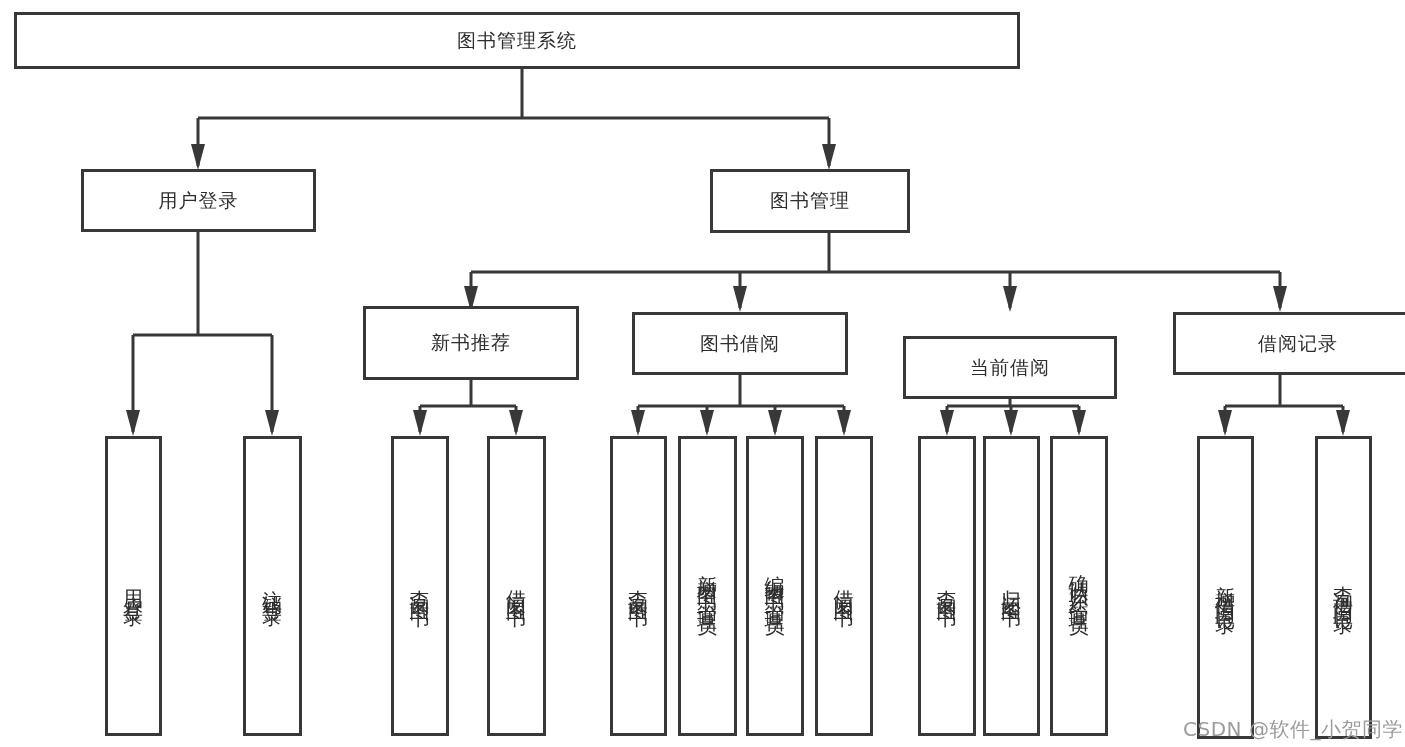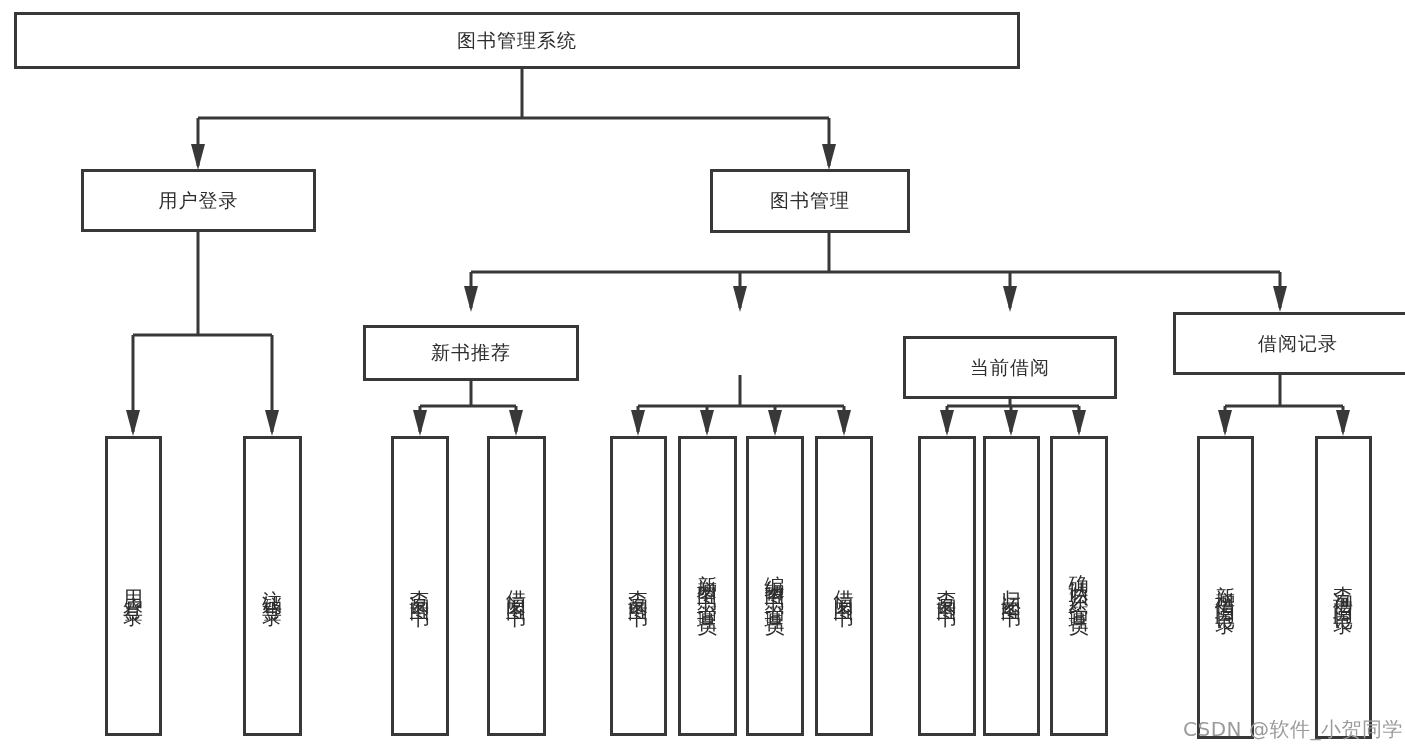--- a/index.html
+++ b/index.html
@@ -106,22 +106,25 @@
     <span class="node-label">图书管理系统</span>
   </div>
 
   <div class="node h-node" style="left:81px; top:169px; width:235px; height:63px;">
     <span class="node-label">用户登录</span>
   </div>
   <div class="node h-node" style="left:710px; top:169px; width:200px; height:64px;">
     <span class="node-label">图书管理</span>
   </div>
 
-  <div class="node h-node" style="left:363px; top:325px; width:216px; height:56px;">
+  <div class="node h-node" style="left:363px; top:306px; width:216px; height:74px;">
     <span class="node-label">新书推荐</span>
+  </div>
+  <div class="node h-node" style="left:632px; top:312px; width:216px; height:63px;">
+    <span class="node-label">图书借阅</span>
   </div>
   <div class="node h-node" style="left:903px; top:312px; width:214px; height:63px;margin-top:24px;">
     <span class="node-label">当前借阅</span>
   </div>
   <div class="node h-node" style="left:1173px; top:312px; width:250px; height:63px;">
     <span class="node-label">借阅记录</span>
   </div>
 
   <div class="node v-node" style="left:105px; top:436px; width:57px; height:300px;">
     <span class="node-label">用户登录</span>

